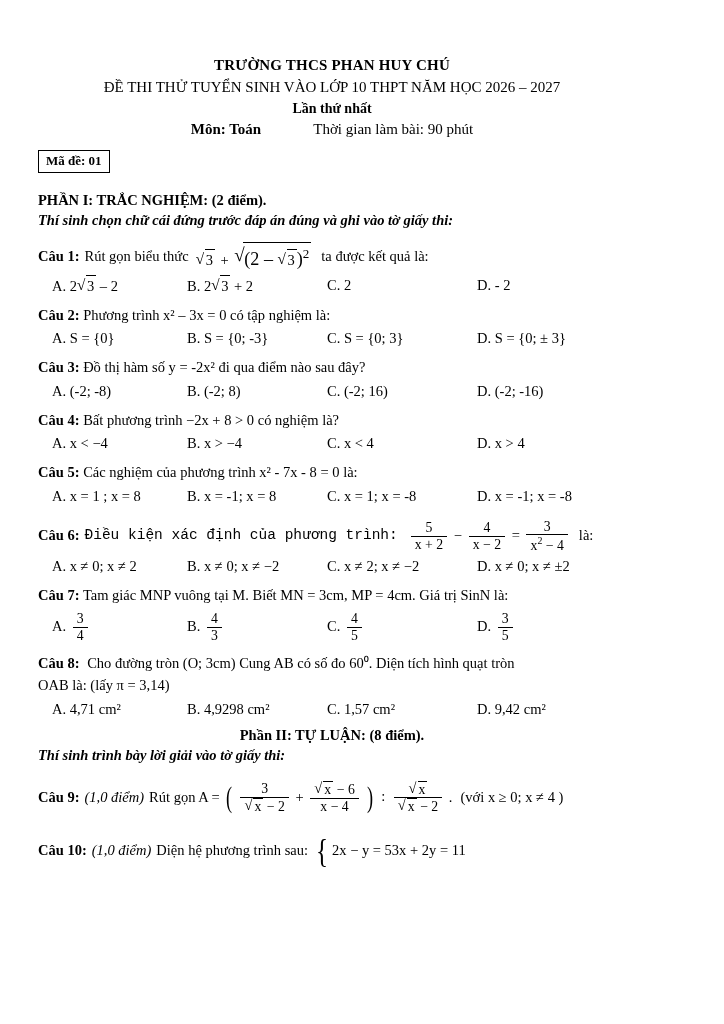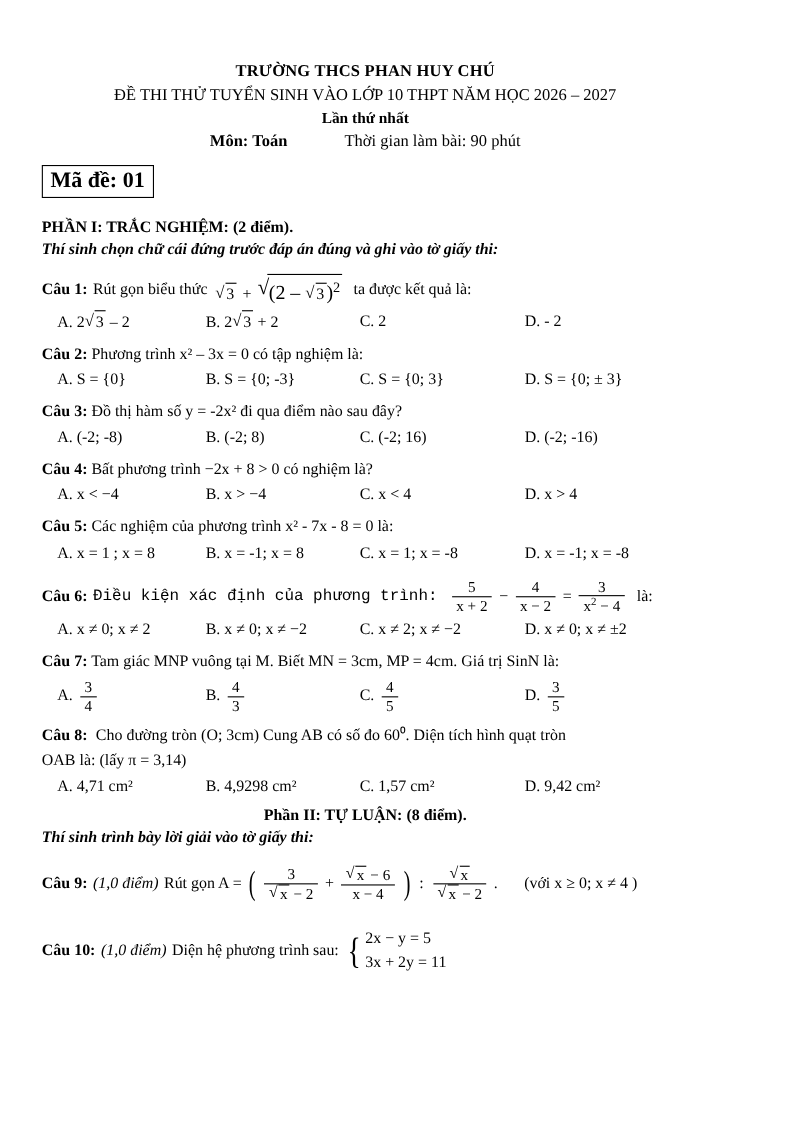--- a/index.html
+++ b/index.html
@@ -26,21 +26,21 @@
   .hdr-1 { font-weight: bold; font-size: 15px; letter-spacing: .2px; }
   .hdr-2 { font-size: 15px; }
   .hdr-3 { font-weight: bold; font-size: 14px; }
   .hdr-4 { font-size: 15px; }
   .hdr-4 .sub-mon { font-weight: bold; margin-right: 52px; }
   .code-box {
     display: inline-block;
     border: 1px solid #000;
     padding: 2px 7px 3px 7px;
     font-weight: bold;
-    font-size: 20px;
+    font-size: 13px;
     margin-top: 9px;
   }
   .section-title { font-weight: bold; margin-top: 15px; }
   .instruction { font-weight: bold; font-style: italic; margin-top: 3px; }
   .q { margin-top: 7px; line-height: 1.5; }
   .q-label { font-weight: bold; }
   .opts {
     display: flex;
     margin-top: 2px;
     padding-left: 14px;
@@ -90,21 +90,21 @@
     align-items: center;
     vertical-align: middle;
   }
   .brace {
     font-size: 2.3em;
     line-height: .82;
     font-weight: 300;
     margin-right: 2px;
     transform: scaleX(.75);
   }
-  .sys-rows { display: inline-flex; flex-direction: column; line-height: 1.5; }
+  .sys-rows { display: inline-flex; flex-direction: row; line-height: 1.5; }
   .nowrap { white-space: nowrap; }
   .q-tall { margin-top: 11px; line-height: 1.5; display: flex; align-items: center; }
 </style>
 </head>
 <body>
 
 <div class="page">
 
   <div class="center hdr-line hdr-1">TRƯỜNG THCS PHAN HUY CHÚ</div>
   <div class="center hdr-line hdr-2">ĐỀ THI THỬ TUYỂN SINH VÀO LỚP 10 THPT NĂM HỌC 2026 – 2027</div>
@@ -276,21 +276,21 @@
           <span class="den">x − 4</span>
         </span>
       <span style="font-size:2.1em; font-weight:300; transform:scaleX(.6); display:inline-block; vertical-align:middle; line-height:.85;">)</span>
       <span style="margin:0 2px;">:</span>
       <span class="frac">
           <span class="num"><span class="sqrt"><span class="rad">x</span></span></span>
           <span class="den"><span class="sqrt"><span class="rad">x</span></span> − 2</span>
         </span>
       <span>.</span>
     </span>
-    <span style="margin-left:24px;text-align:center;">(với x ≥ 0; x ≠ 4 )</span>
+    <span style="margin-left:8px;text-align:center;">(với x ≥ 0; x ≠ 4 )</span>
   </div>
 
   <div class="q-tall" style="margin-top:22px;">
     <span class="q-label">Câu 10:</span>
     <span class="ital" style="margin-left:5px;">(1,0 điểm)</span>
     <span style="margin-left:5px;">Diện hệ phương trình sau:</span>
     <span class="sys" style="margin-left:6px;">
       <span class="brace">{</span>
       <span class="sys-rows">
         <span>2x − y = 5</span>

